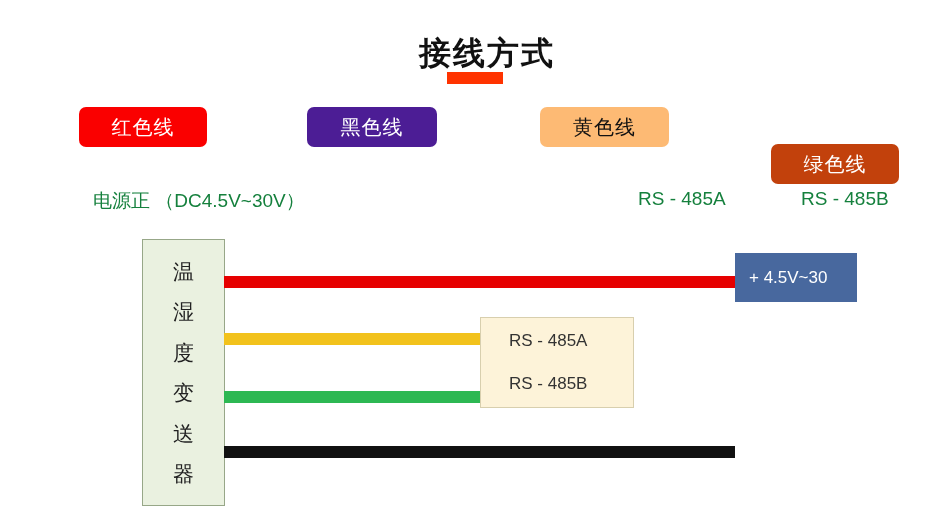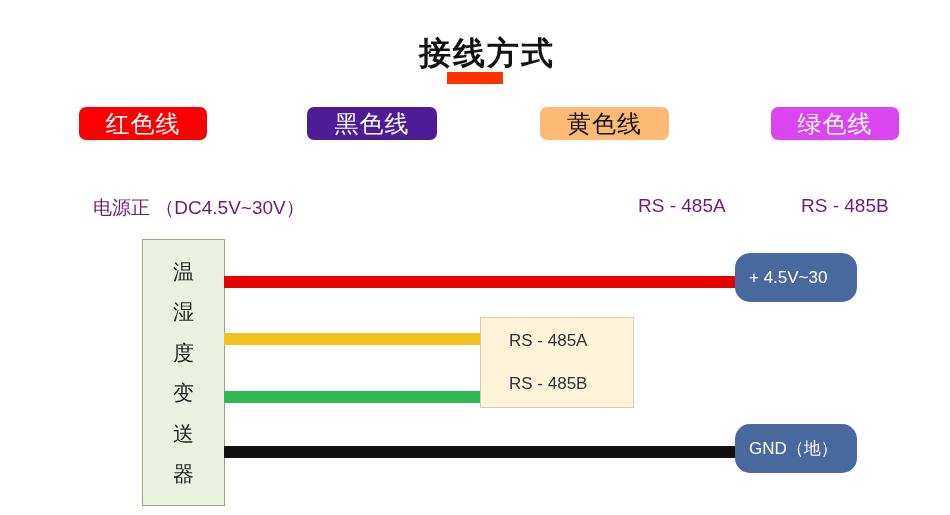--- a/index.html
+++ b/index.html
@@ -33,40 +33,40 @@
     left: 435px;
     width: 56px;
     height: 5px;
     background: #ff3300;
   }
 
   
   .legend-box {
     position: absolute;
     top: 95px;
-    height: 33px;
+    height: 40px;
     border-radius: 7px;
     display: flex;
     align-items: center;
     justify-content: center;
-    font-size: 24px;
+    font-size: 20px;
     font-weight: 500;
     letter-spacing: 1px;
   }
   .legend-red    { left: 67px;  width: 128px; background: #fa0000; color: #ffffff; }
   .legend-black  { left: 295px; width: 130px; background: #4c1d95; color: #ffffff; }
   .legend-yellow { left: 528px; width: 129px; background: #fdba74; color: #111111; }
-  .legend-green  { left: 759px; width: 128px; background: #d946ef; color: #ffffff; }
+  .legend-green  { left: 759px; width: 128px; background: #c2410c; color: #ffffff; margin-top: 37px; }
 
   
   .legend-desc {
     position: absolute;
-    top: 177px;
+    top: 170px;
     font-size: 19px;
-    color: #701a75;
+    color: #15803d;
     white-space: nowrap;
   }
   .desc-1 { left: 75px;  }
   .desc-2 { left: 385px; }
   .desc-3 { left: 620px; }
   .desc-4 { left: 783px; }
 
   
   .device-box {
     position: absolute;
@@ -104,21 +104,20 @@
     left: 723px;
     width: 122px;
     height: 49px;
     background: #48689e;
     color: #ffffff;
     display: flex;
     align-items: center;
     padding-left: 14px;
     font-size: 17px;
     white-space: nowrap;
-    border-radius: 15px;
   }
   .terminal-power { top: 241px; }
   .terminal-gnd   { top: 412px; }
 
   
   .rs-box {
     position: absolute;
     left: 468px;
     top: 305px;
     width: 154px;
@@ -168,15 +167,14 @@
   <div class="wire wire-green"></div>
   <div class="wire wire-black"></div>
 
   <div class="terminal-box terminal-power">+ 4.5V~30</div>
 
   <div class="rs-box">
     <div class="rs-line">RS - 485A</div>
     <div class="rs-line">RS - 485B</div>
   </div>
 
-  <div class="terminal-box terminal-gnd">GND（地）</div>
 
 </div>
 
 </body></html>

